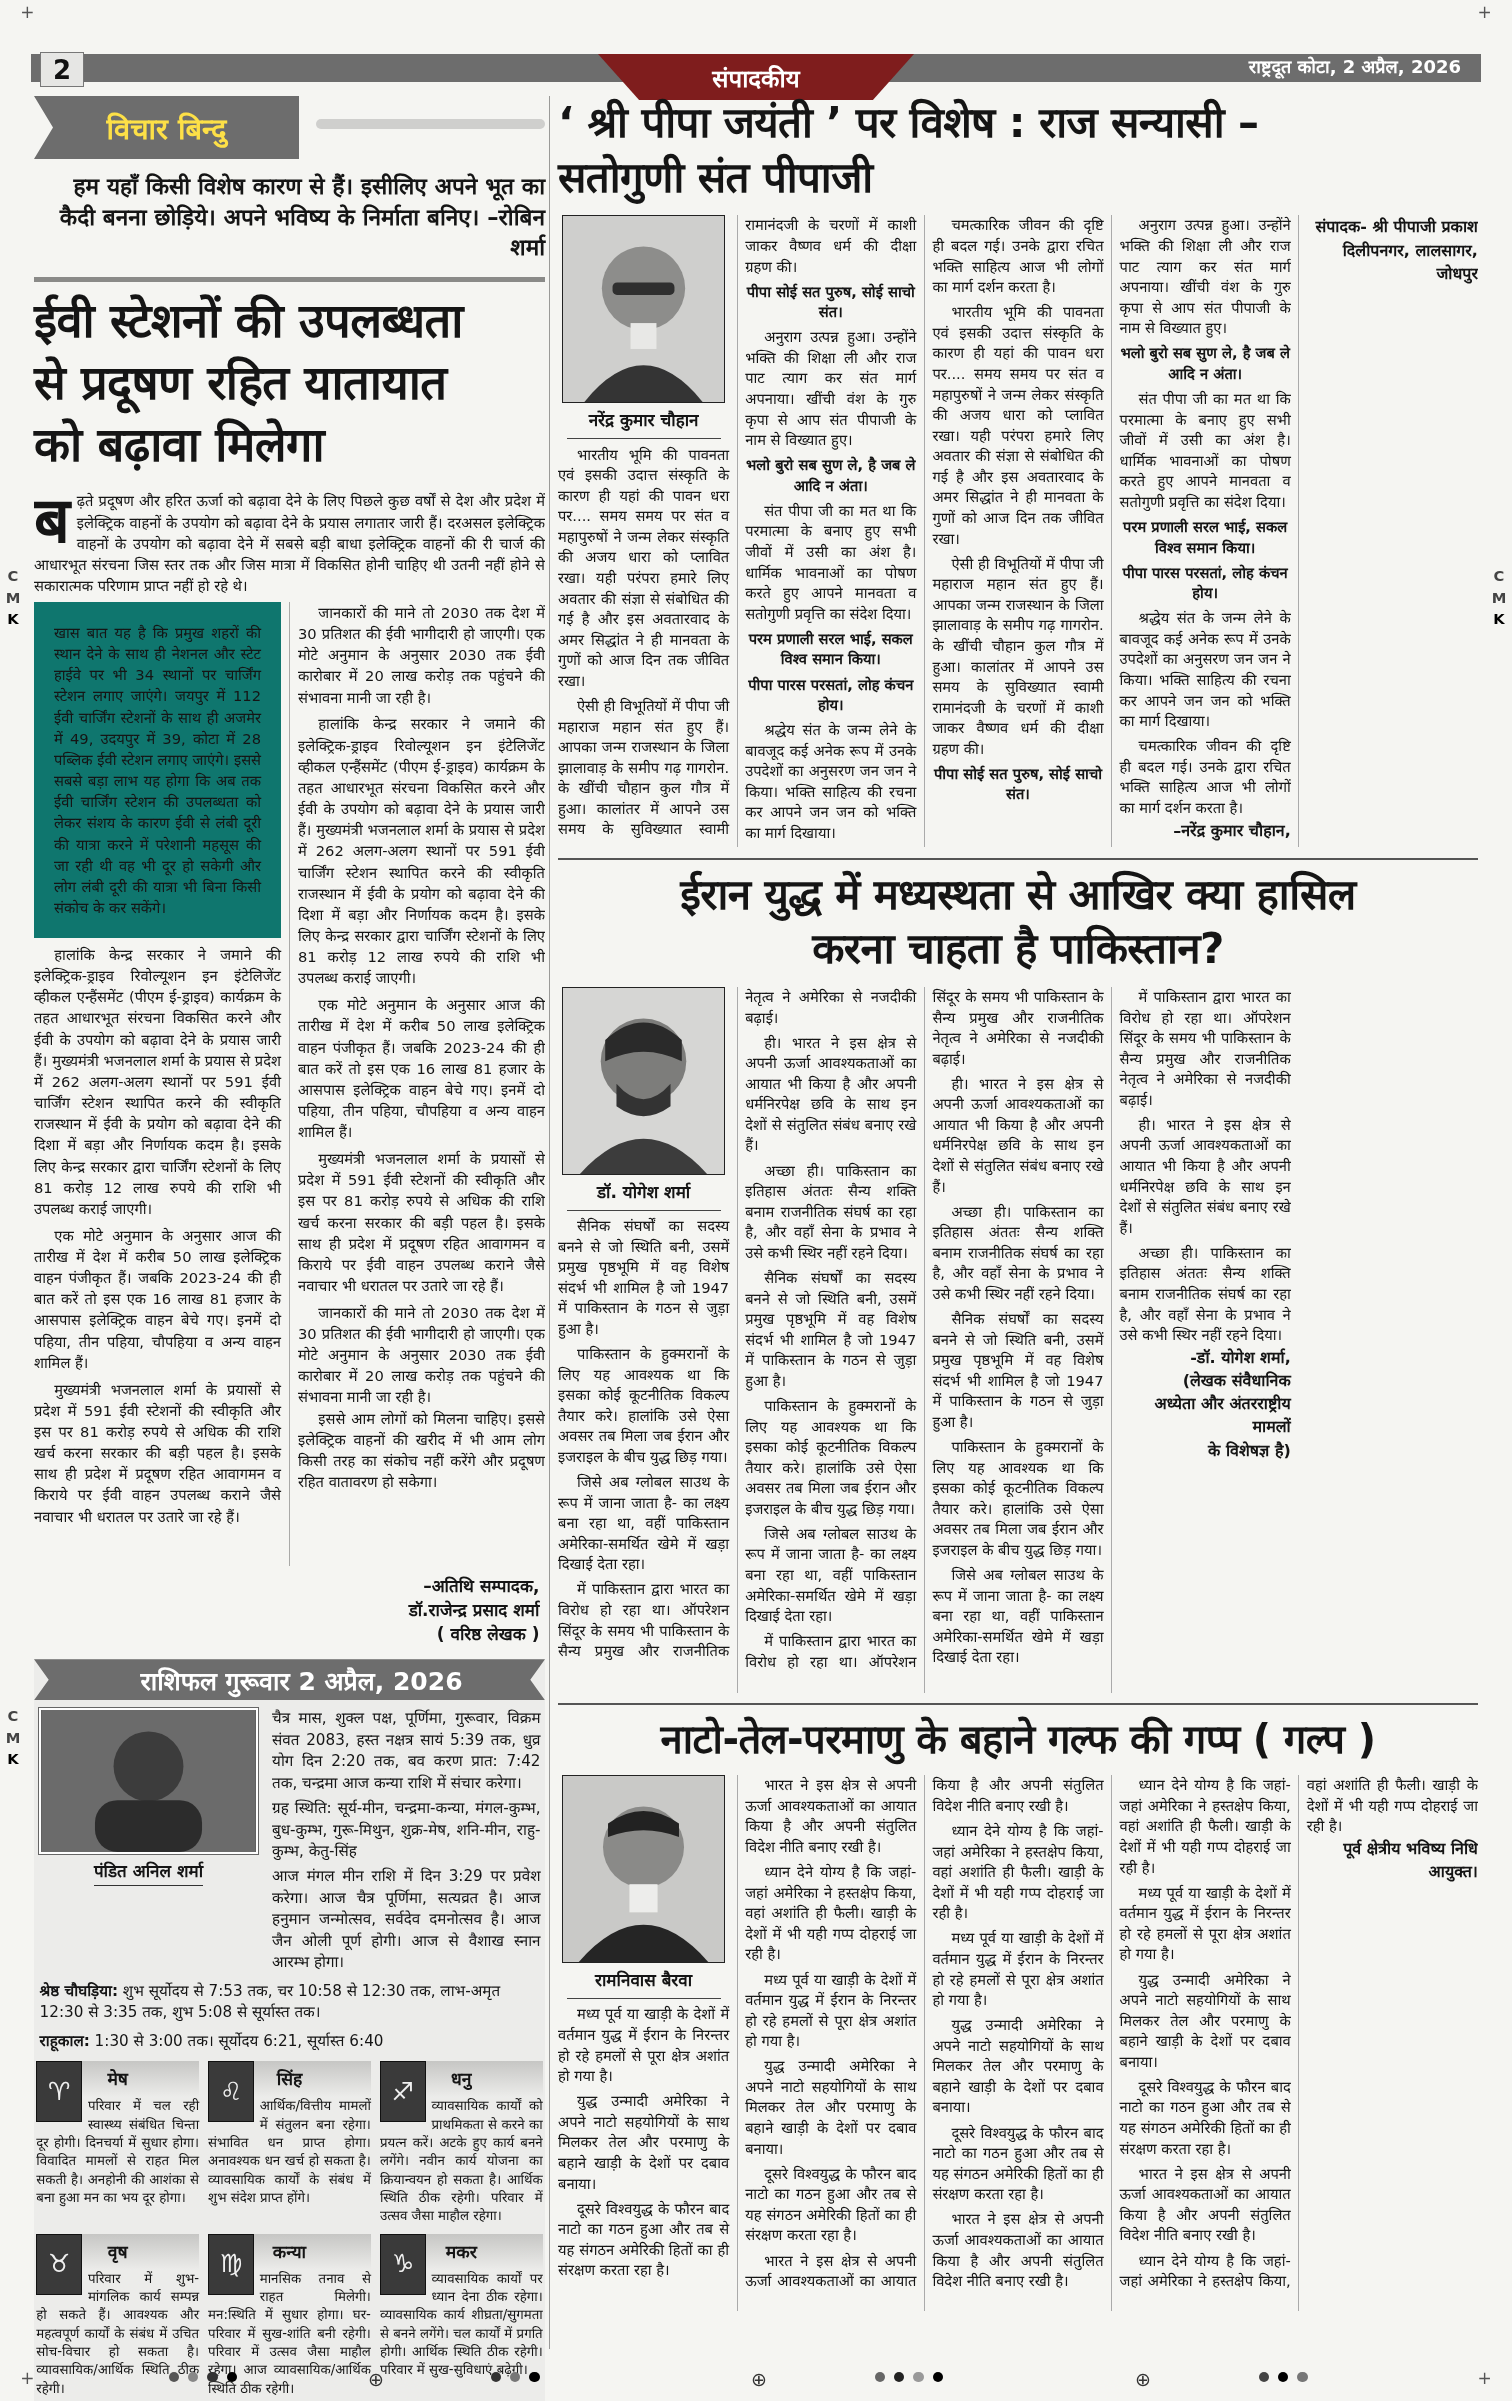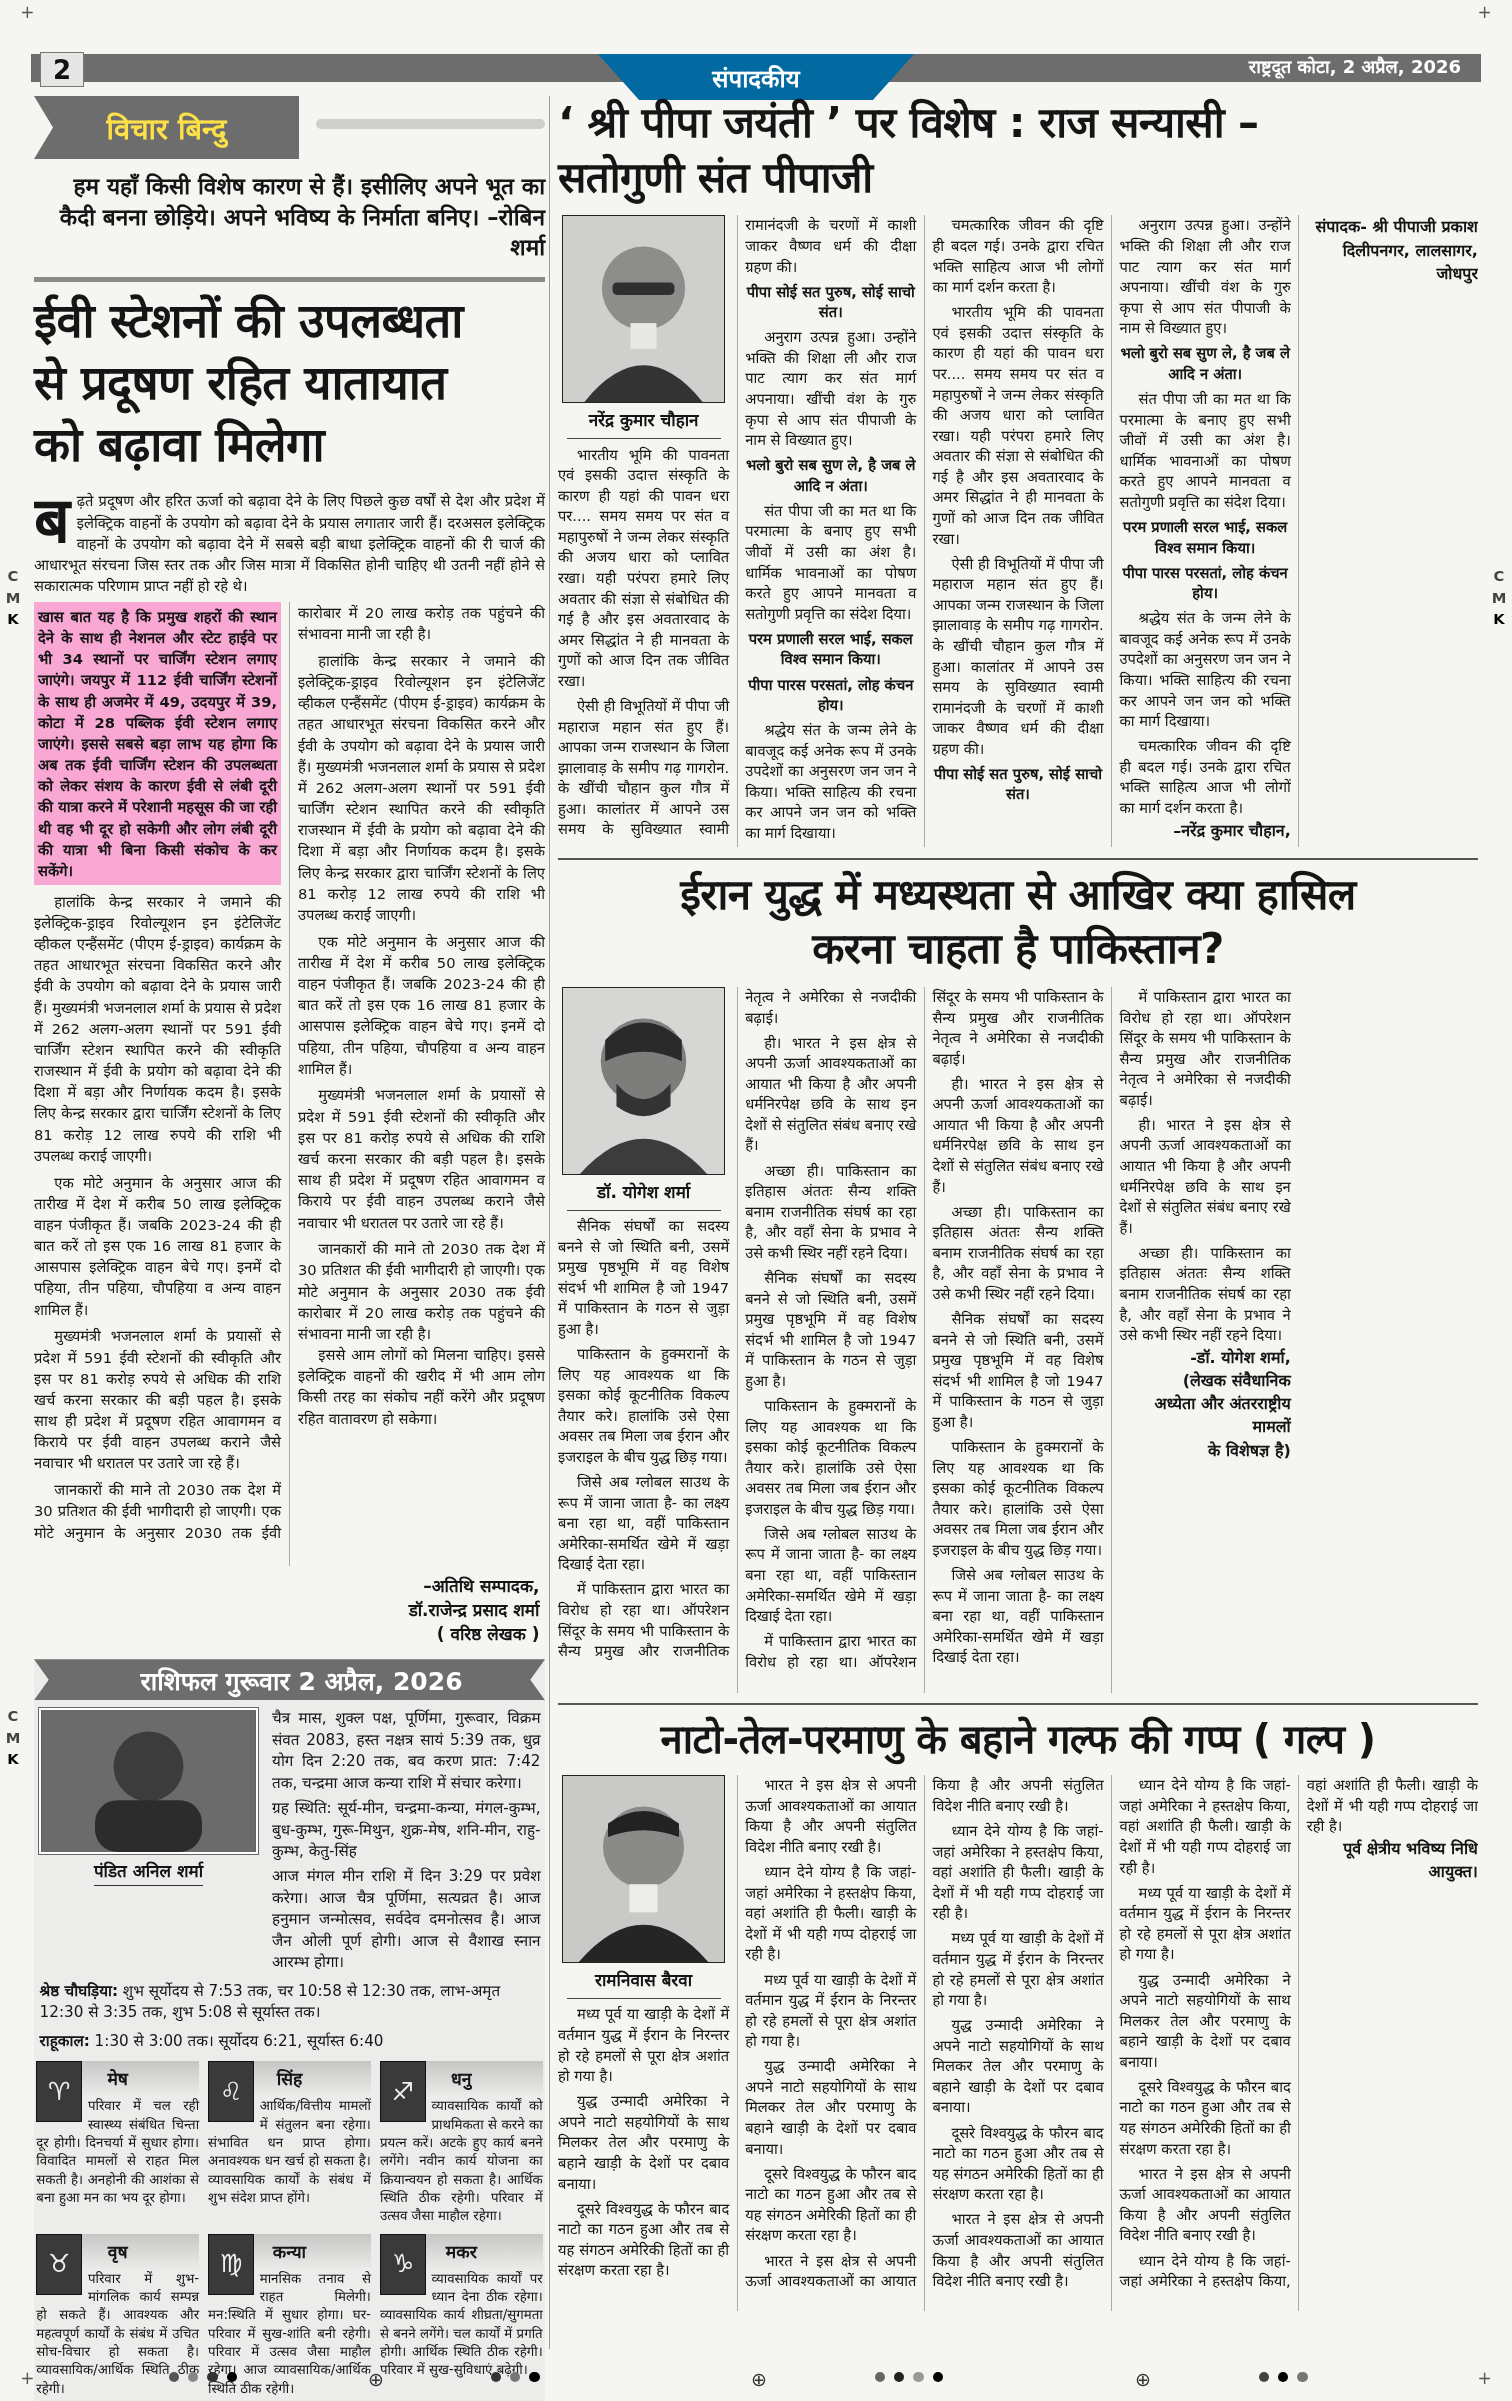--- a/index.html
+++ b/index.html
@@ -3,21 +3,21 @@
 <meta charset="utf-8">
 <style>
   html,body{margin:0;padding:0;background:#9a9a9a;}
   .page{position:relative;width:1512px;height:2401px;background:#f5f5f2;overflow:hidden;
         font-family:"DejaVu Sans",sans-serif;color:#151515;}
   
   .hdr-bar{position:absolute;top:54px;left:31px;width:1450px;height:28px;background:#6d6d6d;}
   .page-num{position:absolute;top:52px;left:40px;width:42px;height:33px;background:#e6e6e4;
             border:0.6px solid #777;display:flex;align-items:center;justify-content:center;
             font-size:26px;font-weight:bold;color:#111;}
-  .hdr-tab{position:absolute;top:54px;left:598px;width:316px;height:46px;background:#0369a1;
+  .hdr-tab{position:absolute;top:54px;left:598px;width:316px;height:46px;background:#7f1d1d;
            clip-path:polygon(0 0,100% 0,87% 100%,13% 100%);display:flex;align-items:center;justify-content:center;}
   .hdr-tab span{color:#fff;font-size:24px;font-weight:bold;}
   .hdr-date{position:absolute;top:54px;right:51px;height:23px;display:flex;align-items:center;
             color:#fff;font-size:18px;font-weight:bold;}
   
   .cmk{position:absolute;width:17px;text-align:center;font-size:14.7px;font-weight:bold;line-height:21.5px;color:#444;}
   .cmk .k{color:#000;}
   .cross{position:absolute;color:#555;font-size:17px;}
   .footer-marks{position:absolute;bottom:10.2px;left:0;width:100%;height:22.6px;}
   .dotg{position:absolute;top:3.4px;display:flex;gap:9px;}
@@ -33,21 +33,21 @@
   .vichar-line{position:absolute;left:282px;right:0;top:22.6px;height:10.2px;background:#cfcfcd;border-radius:5.1px;}
   .quote{margin-top:8px;font-size:22.6px;font-weight:bold;line-height:1.35;text-align:right;}
   .quote .qauth{font-weight:bold;}
   .thick-rule{height:4.5px;background:#8a8a88;margin:14.7px 0 5.6px 0;}
   .ev-headline{font-size:47px;font-weight:bold;line-height:1.32;white-space:pre-line;margin:8px 0 14.7px 0;letter-spacing:-0.6px;}
   .ev-body{height:1076px;overflow:hidden;column-count:2;column-gap:17px;column-rule:0.6px solid #a9a9a7;
            font-size:14.7px;line-height:1.44;text-align:justify;column-fill:auto;}
   .ev-body p{margin:0 0 5.6px 0;text-indent:20.3px;}
   .ev-lead{column-span:all;text-indent:0 !important;}
   .dropcap{float:left;font-size:63px;line-height:.82;font-weight:bold;padding:4.5px 6.8px 0 0;}
-  .ev-highlight{font-weight:bold;background:#f9a8d4;padding:4px;text-indent:0 !important;}
+  .ev-highlight{font-weight:normal;background:#0f766e;padding:20px;text-indent:0 !important;}
   .sig{font-size:17px;font-weight:bold;text-align:right;line-height:1.4;margin:9px 5.6px 0 0;}
   
   .rash{margin-top:12.4px;background:#ececea;padding-bottom:4.5px;}
   .rash-ribbon{position:relative;height:41px;background:#6d6d6d;
                clip-path:polygon(0 0,100% 0,calc(100% - 14.7px) 50%,100% 100%,0 100%,14.7px 50%);
                display:flex;align-items:center;justify-content:center;}
   .rash-ribbon span{color:#fff;font-size:25px;font-weight:bold;margin-left:24px;}
   .rash-top{display:flex;gap:13.6px;padding:8px 4.5px 0 4.5px;}
   .pandit{width:220px;flex:0 0 220px;text-align:center;}
   .pandit .photo{width:215px;height:142px;border:2.3px solid #fff;outline:0.6px solid #666;background:#555;}

